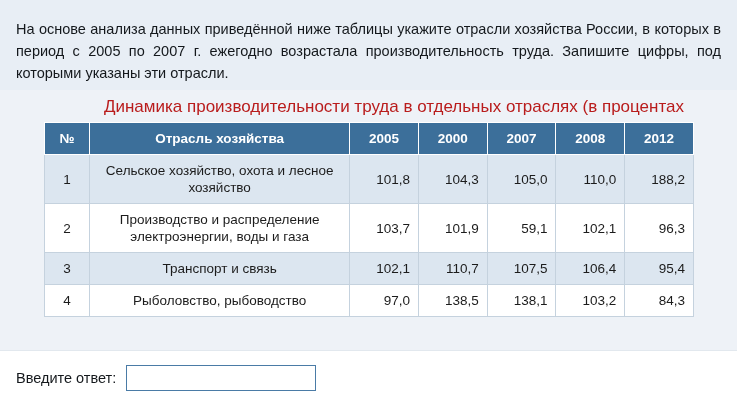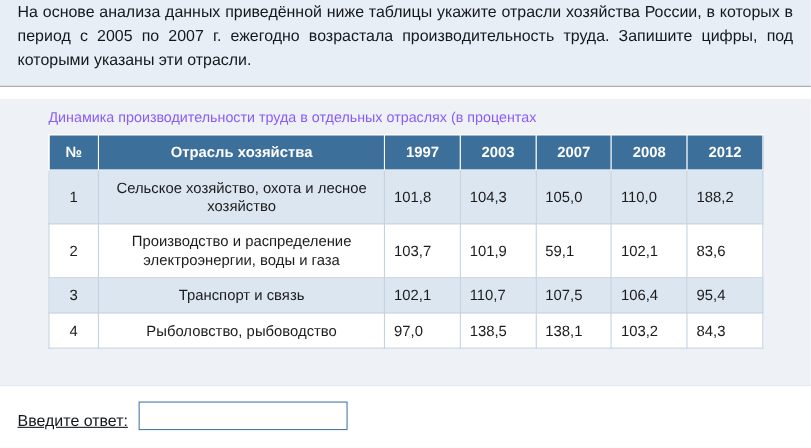--- a/index.html
+++ b/index.html
@@ -18,47 +18,48 @@
     position: relative;
     width: 737px;
     height: 407px;
     background: #ffffff;
   }
   .question-block {
     position: absolute;
     left: 0;
     top: 0;
     width: 737px;
-    padding: 0 16px 12px 16px;
+    padding: 18px 16px 12px 16px;
     box-sizing: border-box;
     background: #e8eef5;
-    border-bottom: 1px solid #a3a3a3;
+    border-bottom: 4px solid #a3a3a3;
   }
   .question-text {
     font-size: 14.5px;
     line-height: 22px;
     text-align: justify;
     color: #14181c;
   }
   .content {
     position: absolute;
     left: 0;
     top: 90px;
     width: 737px;
     height: 317px;
     background: #eef2f7;
     box-sizing: border-box;
     padding: 0 0 0 0;
   }
   .table-caption {
     margin: 8px 0 6px 44px;
     width: 640px;
-    font-size: 13px;
+    font-size: 17px;
     line-height: 18px;
-    color: #8b5cf6;
+    color: #b91c1c;
+    text-align: right;
   }
   table.data {
     margin-left: 44px;
     border-collapse: collapse;
     width: 650px;
     background: #ffffff;
     font-size: 13.5px;
   }
   table.data th {
     background: #3c6f9a;
@@ -79,36 +80,36 @@
     line-height: 17px;
   }
   table.data td.num {
     text-align: center;
     width: 34px;
   }
   table.data td.name {
     text-align: center;
   }
   table.data td.val {
+    text-align: right;
     white-space: nowrap;
   }
   table.data tr.odd td {
     background: #dce6f0;
   }
   table.data tr.even td {
     background: #ffffff;
   }
   .answer-row {
     position: absolute;
     left: 16px;
     bottom: 16px;
     display: flex;
-    align-items: flex-end;
+    align-items: center;
     gap: 10px;
-    text-decoration: underline;
   }
   .answer-label {
     font-size: 14.5px;
     color: #14181c;
   }
   .answer-input {
     width: 190px;
     height: 26px;
     background: #ffffff;
     border: 1px solid #4a7ba6;
@@ -140,22 +141,22 @@
 
     <div class="table-caption">
       <span>Динамика производительности труда в отдельных отраслях (в процентах</span><br>
     </div>
 
     <table class="data">
       <thead>
         <tr>
           <th class="col-num">№</th>
           <th class="col-name">Отрасль хозяйства</th>
-          <th class="col-year">1997</th>
-          <th class="col-year">2003</th>
+          <th class="col-year">2005</th>
+          <th class="col-year">2000</th>
           <th class="col-year">2007</th>
           <th class="col-year">2008</th>
           <th class="col-year">2012</th>
         </tr>
       </thead>
       <tbody>
         <tr class="odd">
           <td class="num">1</td>
           <td class="name">Сельское хозяйство, охота и лесное хозяйство</td>
           <td class="val">101,8</td>
@@ -164,21 +165,21 @@
           <td class="val">110,0</td>
           <td class="val">188,2</td>
         </tr>
         <tr class="even">
           <td class="num">2</td>
           <td class="name">Производство и распределение электроэнергии, воды и газа</td>
           <td class="val">103,7</td>
           <td class="val">101,9</td>
           <td class="val">59,1</td>
           <td class="val">102,1</td>
-          <td class="val">83,6</td>
+          <td class="val">96,3</td>
         </tr>
         <tr class="odd">
           <td class="num">3</td>
           <td class="name">Транспорт и связь</td>
           <td class="val">102,1</td>
           <td class="val">110,7</td>
           <td class="val">107,5</td>
           <td class="val">106,4</td>
           <td class="val">95,4</td>
         </tr>

